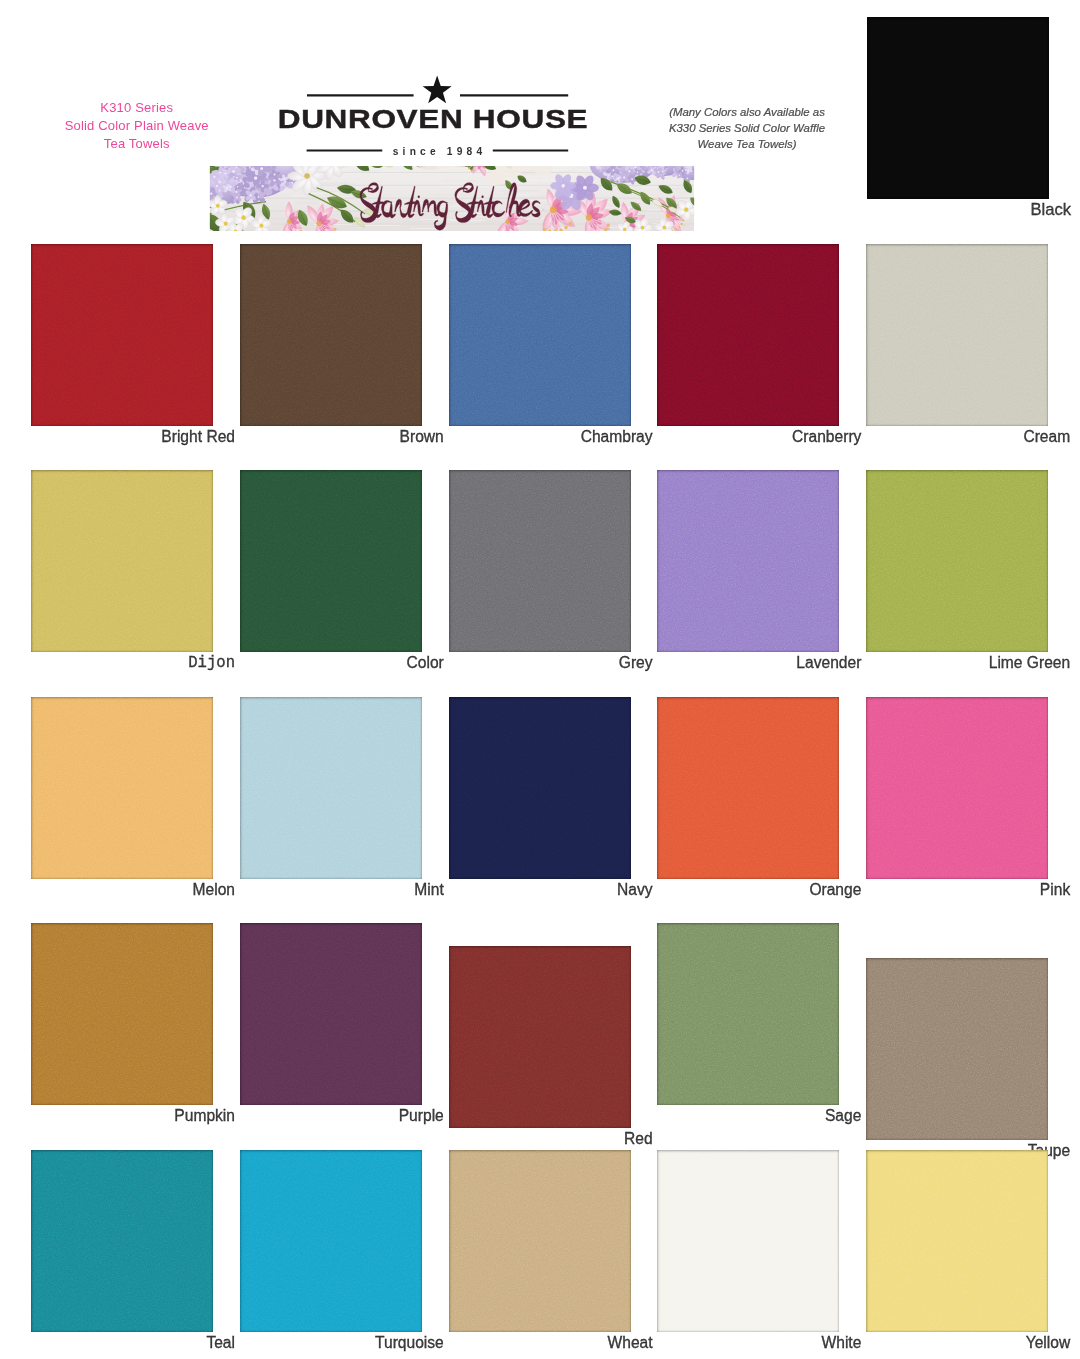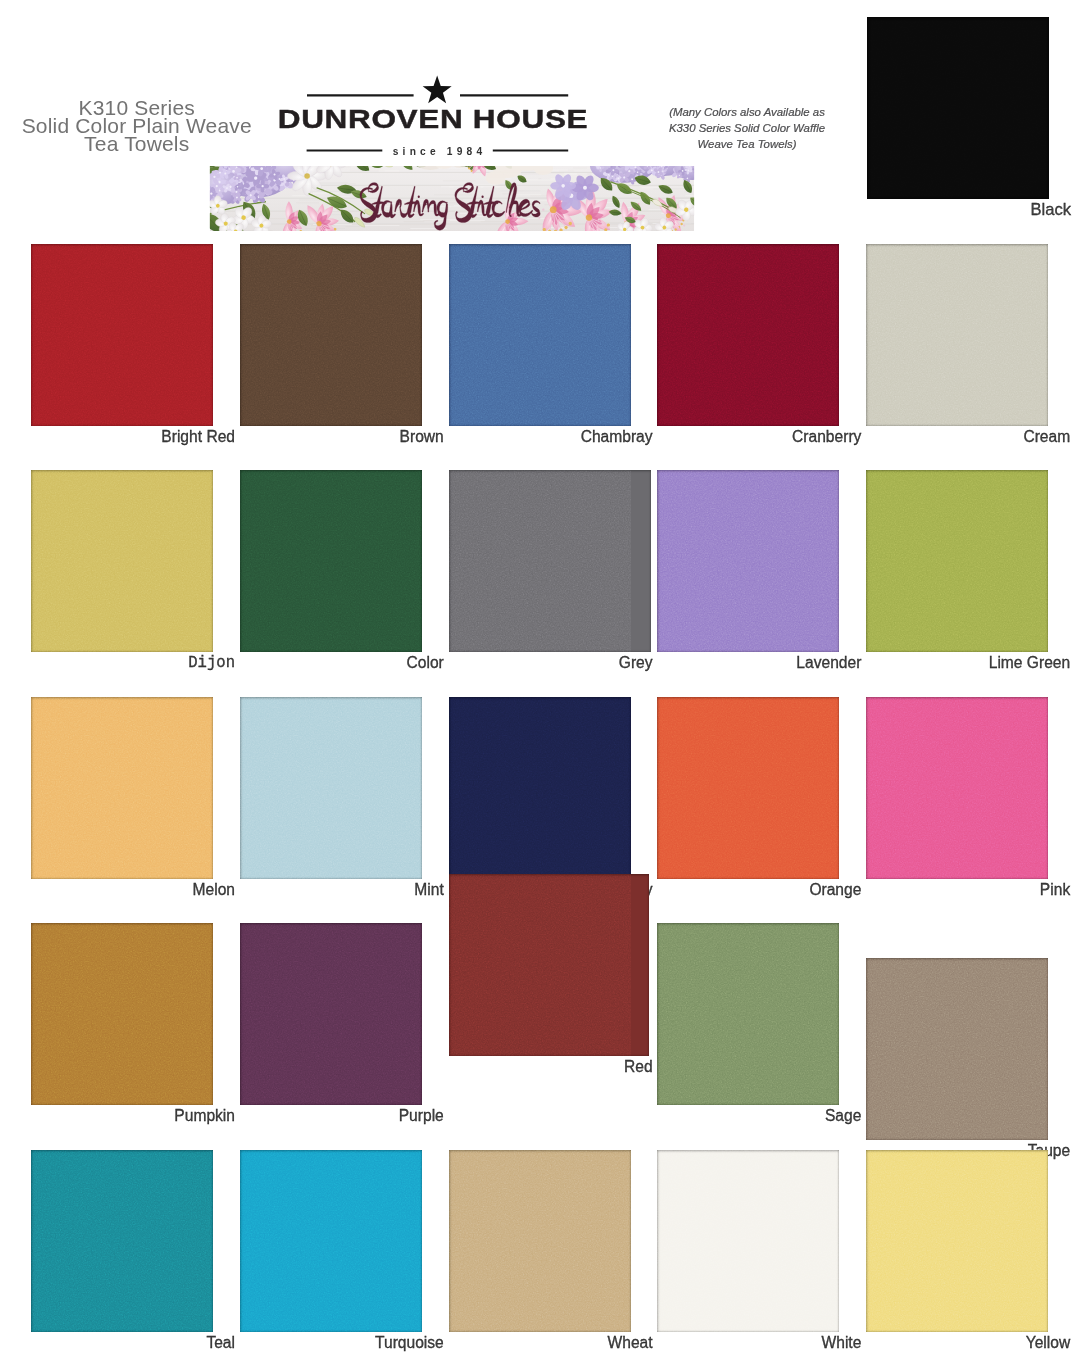--- a/index.html
+++ b/index.html
@@ -6,21 +6,21 @@
   html,body{margin:0;padding:0;}
   body{
     width:1080px;height:1359px;background:#ffffff;overflow:hidden;position:relative;
     font-family:"Liberation Sans", sans-serif;-webkit-font-smoothing:antialiased;
   }
   .page{position:absolute;inset:0;}
 
   
   #series-text{
     position:absolute;left:0;top:99px;width:273.5px;text-align:center;
-    font-size:21px;line-height:18.1px;color:#737373;letter-spacing:0.18px;
+    font-size:13px;line-height:18.1px;color:#ec4899;letter-spacing:0.18px;
   }
 
   
   #logo{position:absolute;left:307.4px;top:70px;width:260.1px;height:95px;}
   #logo-top{position:absolute;left:0;top:0;display:block;overflow:visible;}
   #logo .brand{
     position:absolute;left:-48px;top:36px;width:348px;text-align:center;
     font-size:26.6px;font-weight:bold;letter-spacing:0.55px;color:#231f20;line-height:26px;
     transform:scaleX(1.186);transform-origin:50% 50%;
     -webkit-text-stroke:0.45px #231f20;
@@ -2288,21 +2288,21 @@
         <div class="lbl">Dijon</div>
       </div>
       <div class="sw" style="left: 239.8px; top: 470.4px;">
         <div class="chip" style="background:#285437">
           <svg class="tex" width="182" height="182">
             <rect width="182" height="182" filter="url(#weave)"></rect>
           </svg>
         </div>
         <div class="lbl">Color</div>
       </div>
-      <div class="sw" style="left: 448.6px; top: 470.4px; padding-left: 20px;">
+      <div class="sw" style="left: 448.6px; top: 470.4px;">
         <div class="chip" style="background:#6c6b6f">
           <svg class="tex" width="182" height="182">
             <rect width="182" height="182" filter="url(#weave)"></rect>
           </svg>
         </div>
         <div class="lbl">Grey</div>
       </div>
       <div class="sw" style="left: 657.4px; top: 470.4px;">
         <div class="chip" style="background:#957dc8">
           <svg class="tex" width="182" height="182">
@@ -2368,21 +2368,21 @@
         <div class="lbl">Pumpkin</div>
       </div>
       <div class="sw" style="left: 239.8px; top: 923.2px;">
         <div class="chip" style="background:#5c3251">
           <svg class="tex" width="182" height="182">
             <rect width="182" height="182" filter="url(#weave)"></rect>
           </svg>
         </div>
         <div class="lbl">Purple</div>
       </div>
-      <div class="sw" style="left: 448.6px; top: 874px; padding-left: 18px;">
+      <div class="sw" style="left: 448.6px; top: 946px;">
         <div class="chip" style="background:#7d2f2c">
           <svg class="tex" width="182" height="182">
             <rect width="182" height="182" filter="url(#weave)"></rect>
           </svg>
         </div>
         <div class="lbl">Red</div>
       </div>
       <div class="sw" style="left: 657.4px; top: 923.2px;">
         <div class="chip" style="background:#7a9063">
           <svg class="tex" width="182" height="182">

